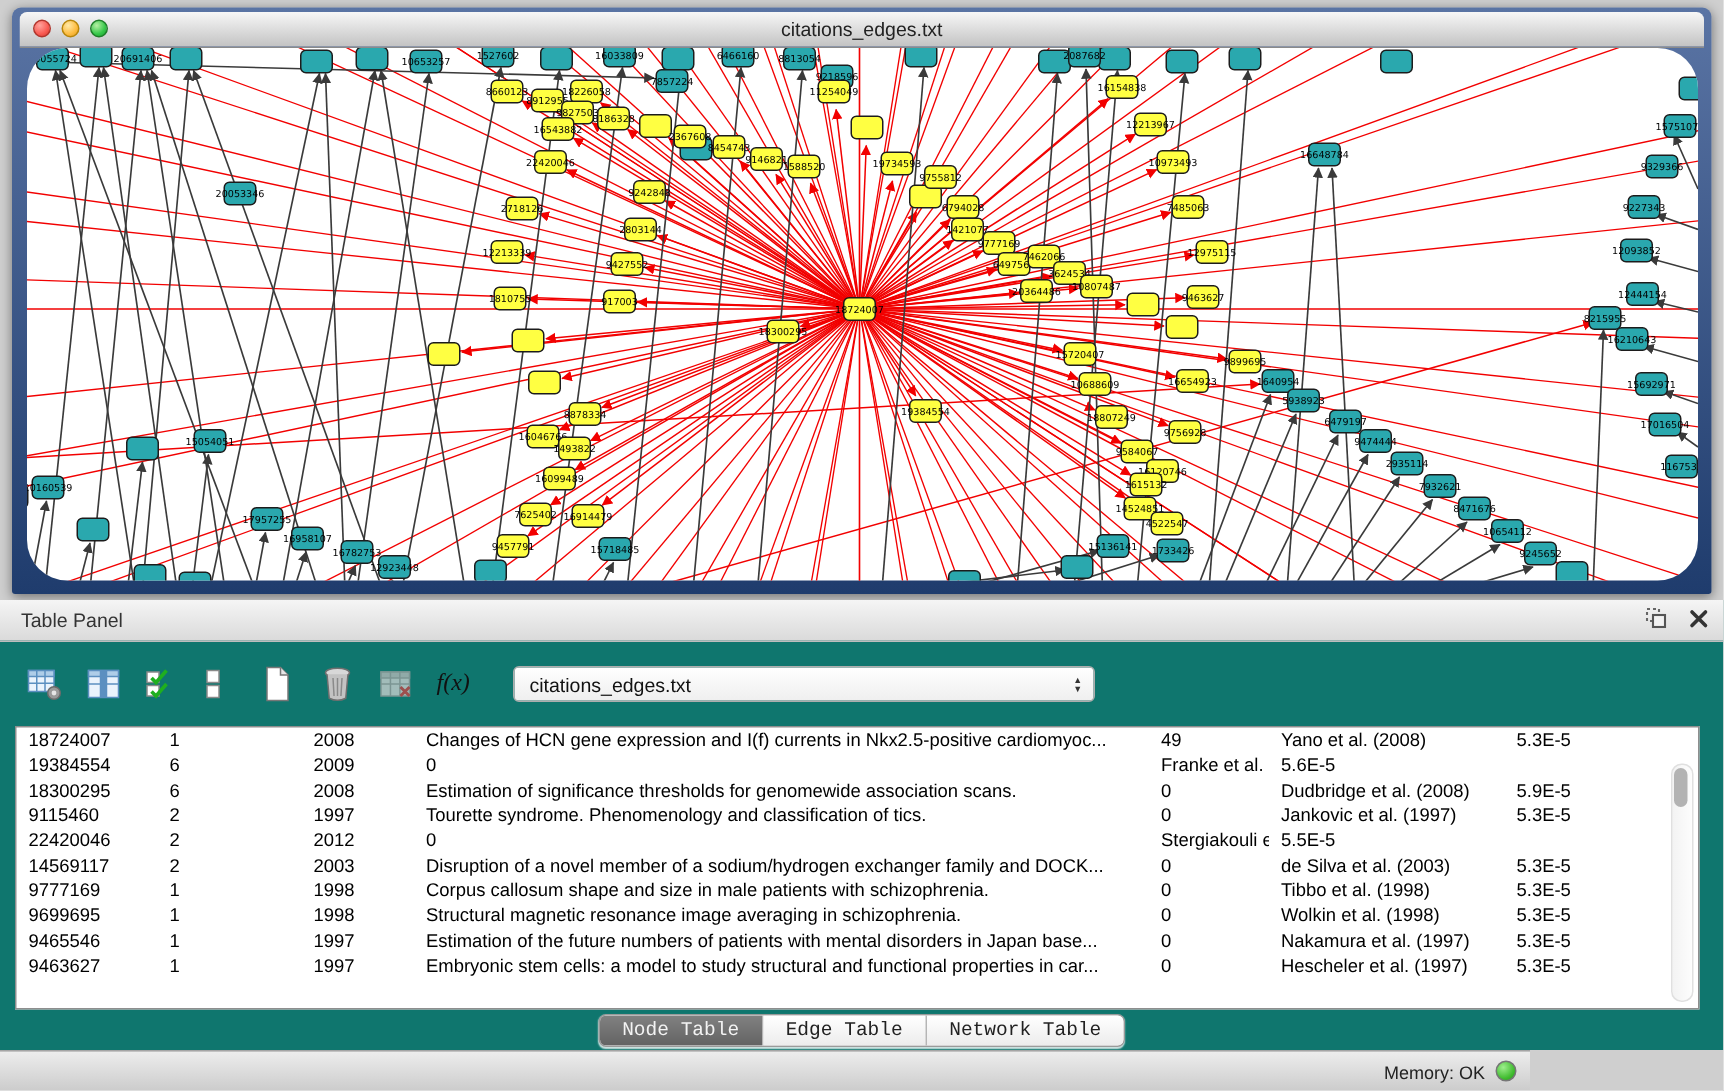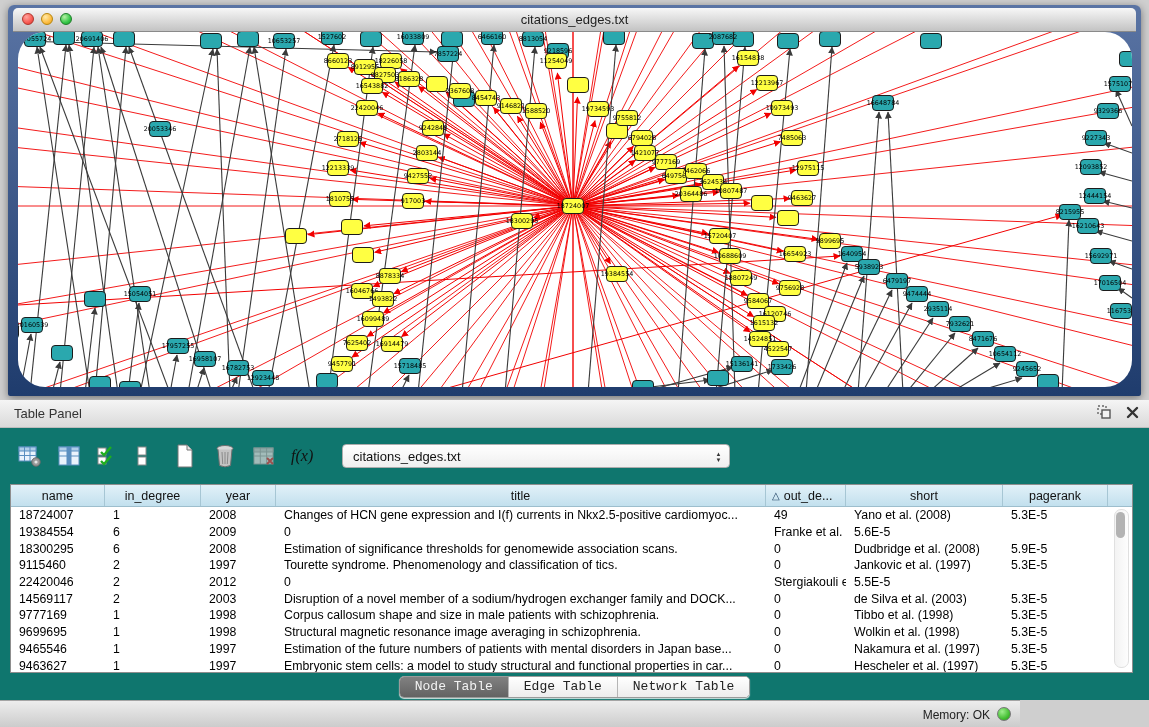--- a/index.html
+++ b/index.html
@@ -817,29 +817,20 @@
       <div class="dropdown">
         <span>citations_edges.txt</span>
         <span class="stepper">
             <span>▲</span>
             <span>▼</span>
           </span>
       </div>
     </div>
 
     <div class="dtable">
-      <div class="thead">
-          <div class="th">name</div>
-          <div class="th">in_degree</div>
-          <div class="th">year</div>
-          <div class="th">title</div>
-          <div class="th sorted"><span class="sortglyph">△</span>out_de...</div>
-          <div class="th">short</div>
-          <div class="th">pagerank</div>
-        </div>
       <div class="tbody">
           <div class="tr">
             <div class="td">18724007</div>
             <div class="td">1</div>
             <div class="td">2008</div>
             <div class="td">Changes of HCN gene expression and I(f) currents in Nkx2.5-positive cardiomyoc...</div>
             <div class="td">49</div>
             <div class="td">Yano et al. (2008)</div>
             <div class="td">5.3E-5</div>
           </div>

